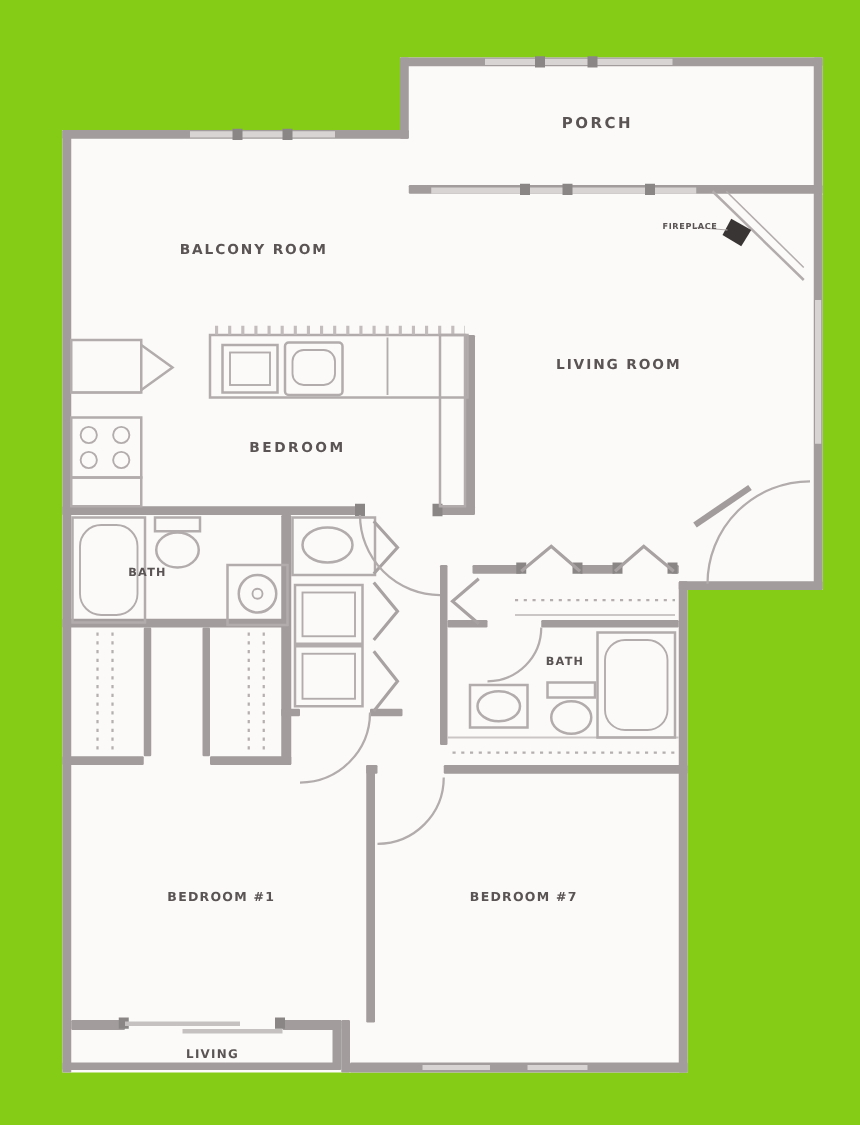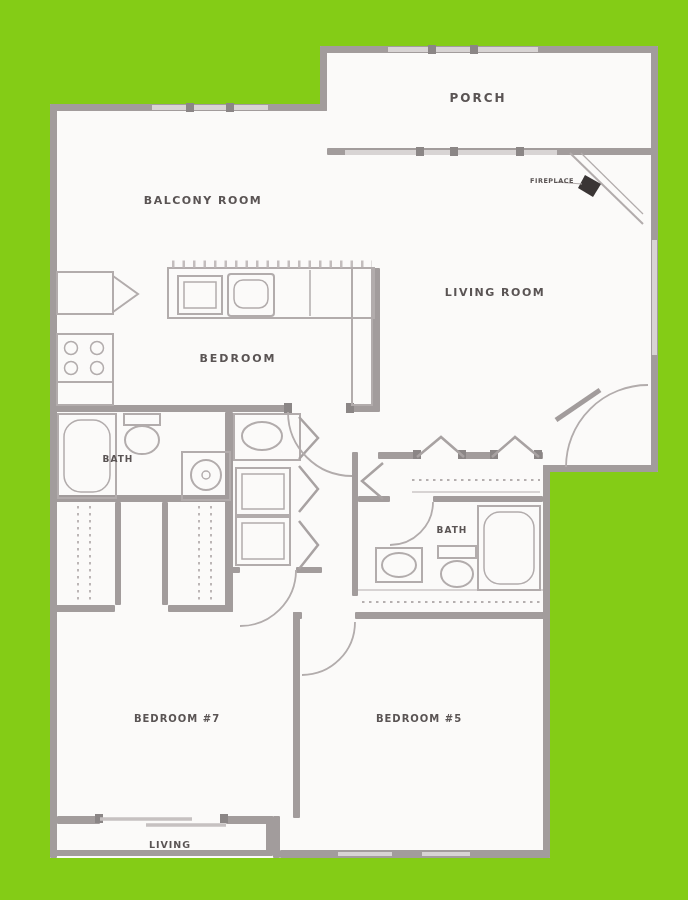--- a/index.html
+++ b/index.html
@@ -188,18 +188,18 @@
       <ellipse cx="399" cy="565" rx="17" ry="12"></ellipse>
     </g>
   </svg>
 
   <div class="label" style="left:478px;top:98px;font-size:12px;letter-spacing:2px">PORCH</div>
   <div class="label" style="left:203px;top:200px">BALCONY ROOM</div>
   <div class="label" style="left:495px;top:292px">LIVING ROOM</div>
   <div class="label" style="left:238px;top:358px;letter-spacing:2px">BEDROOM</div>
   <div class="label" style="left:118px;top:459px;font-size:9px;letter-spacing:1px">BATH</div>
   <div class="label" style="left:452px;top:530px;font-size:9px;letter-spacing:1px">BATH</div>
-  <div class="label" style="left:177px;top:718px;font-size:10px;letter-spacing:1px">BEDROOM #7</div>
-  <div class="label" style="left:419px;top:718px;font-size:10px;letter-spacing:1px">BEDROOM #5</div>
+  <div class="label" style="left:177px;top:718px;font-size:10px;letter-spacing:1px">BEDROOM #1</div>
+  <div class="label" style="left:419px;top:718px;font-size:10px;letter-spacing:1px">BEDROOM #7</div>
   <div class="label" style="left:170px;top:844px;font-size:9.5px;letter-spacing:1px">LIVING</div>
   <div class="label" style="left:552px;top:181px;font-size:6.5px;letter-spacing:0.5px">FIREPLACE</div>
 
 </div>
 
 </body></html>

